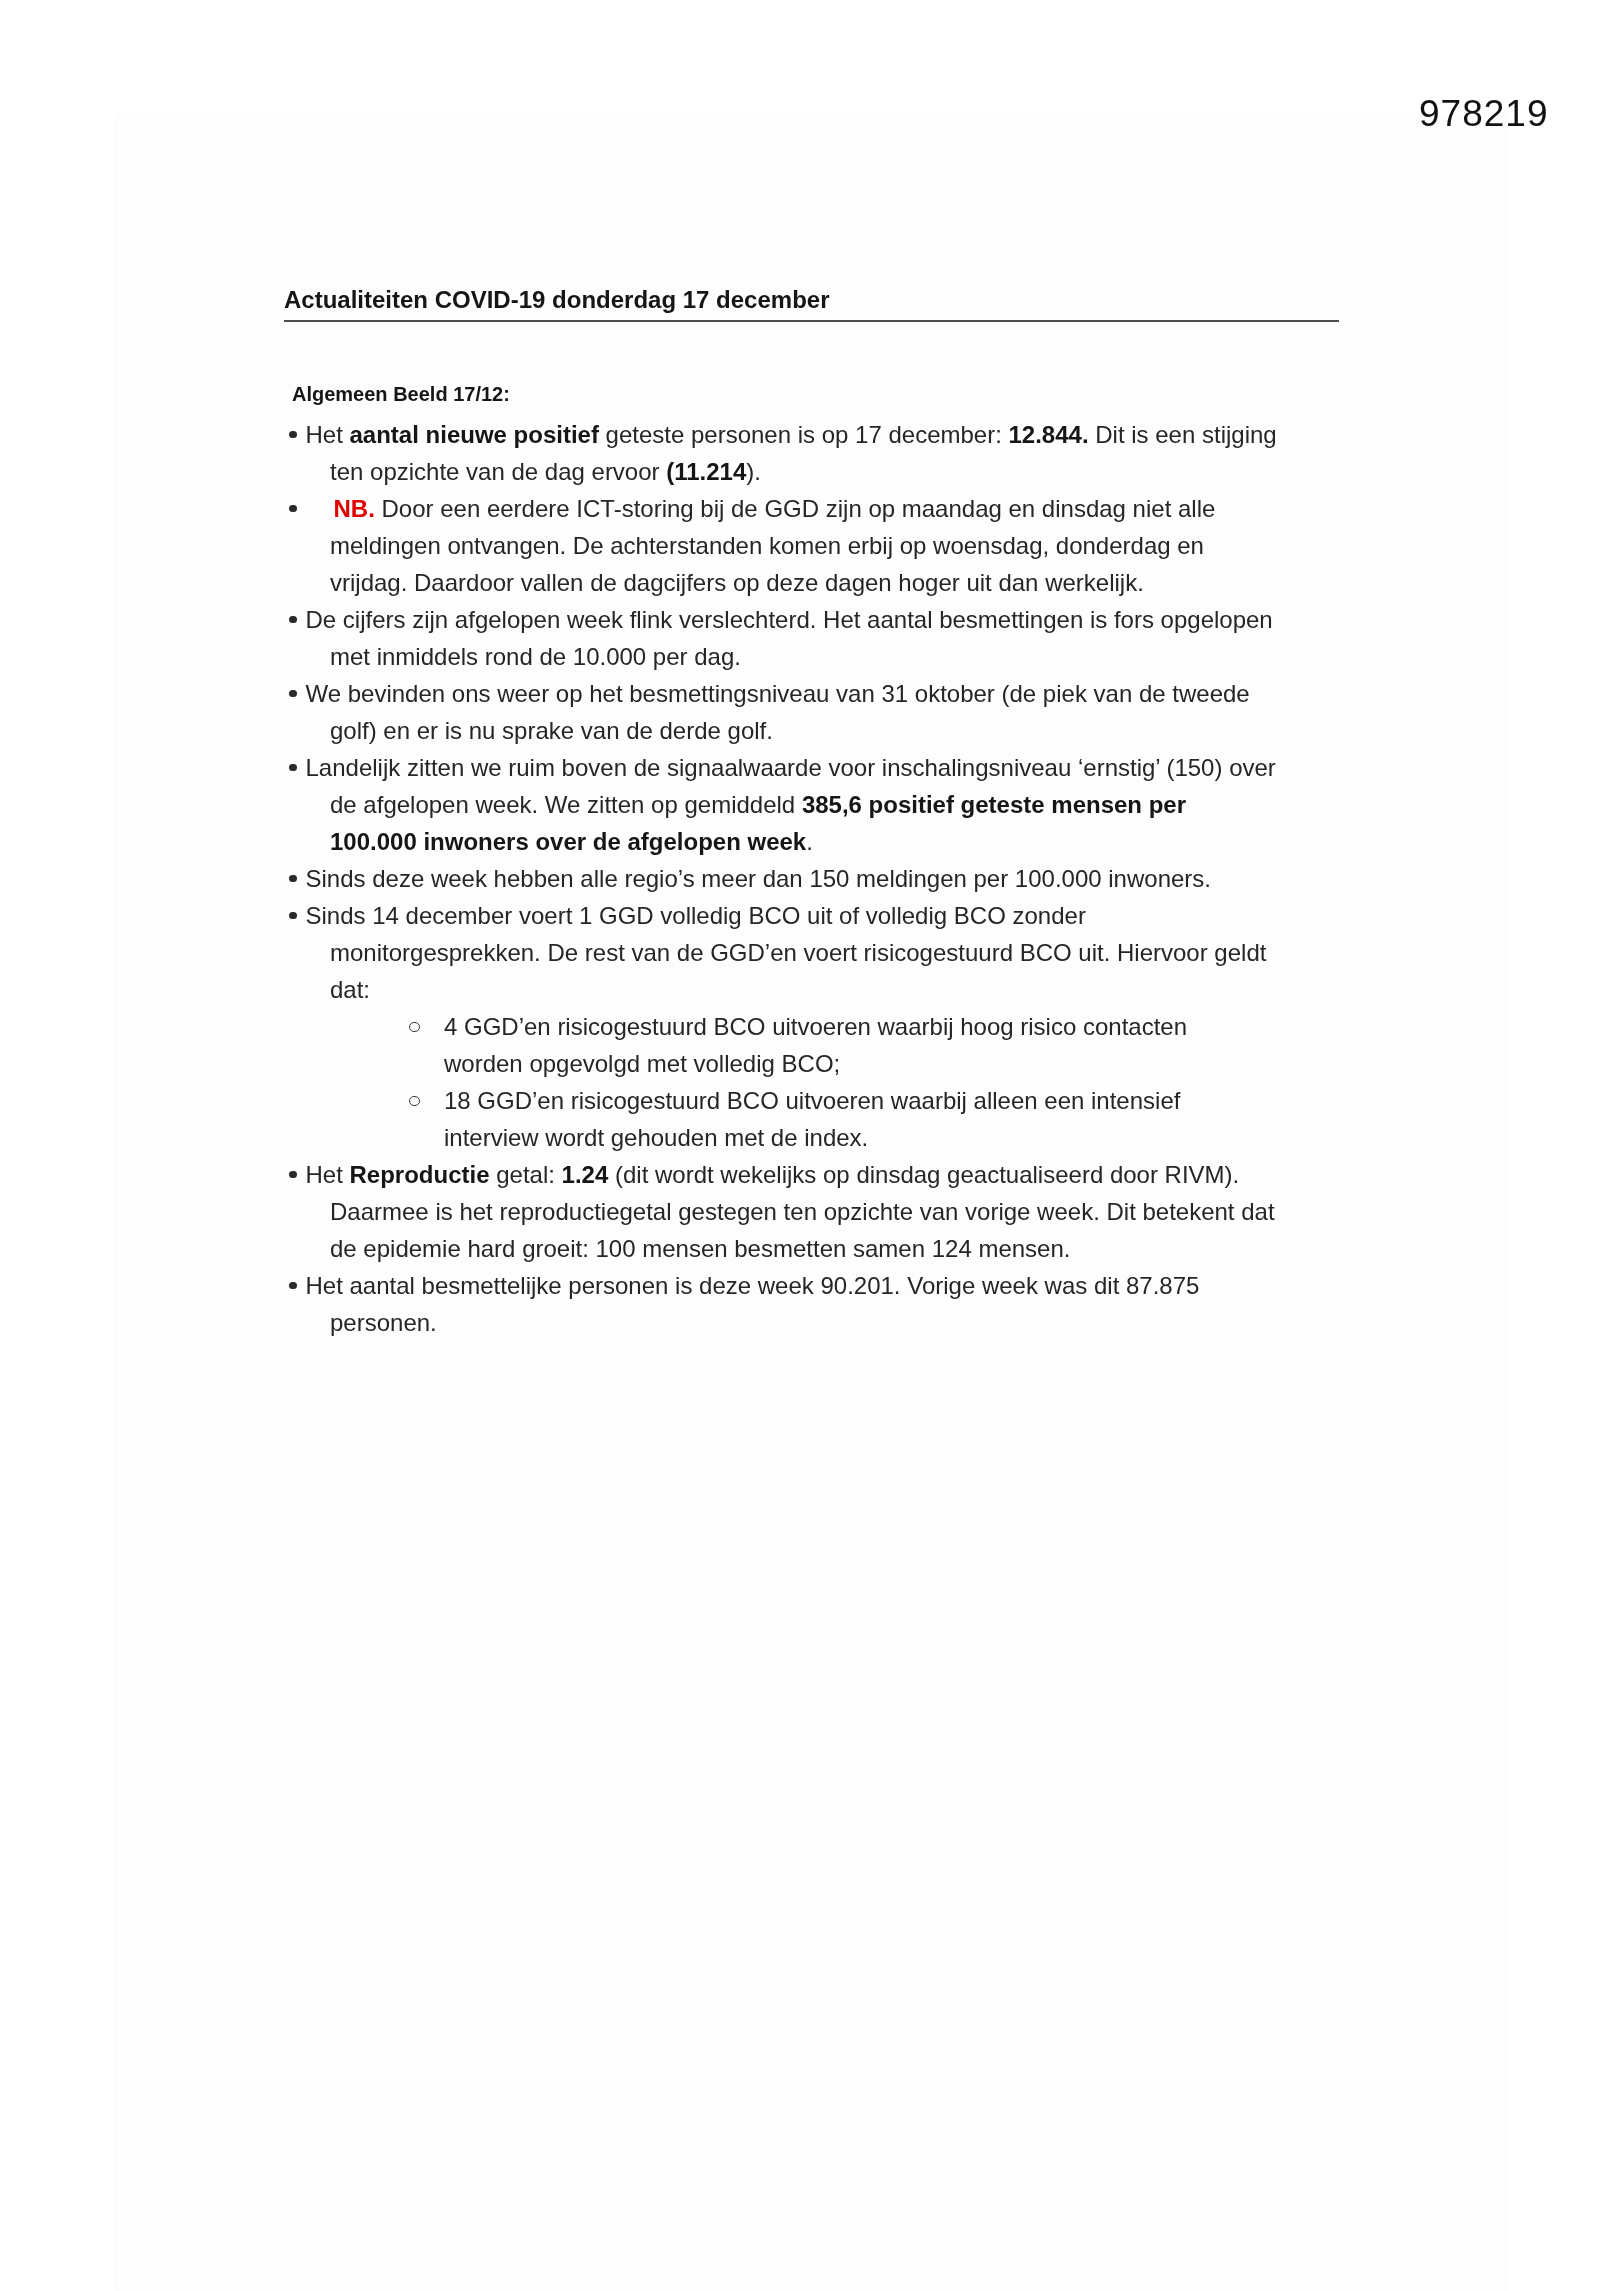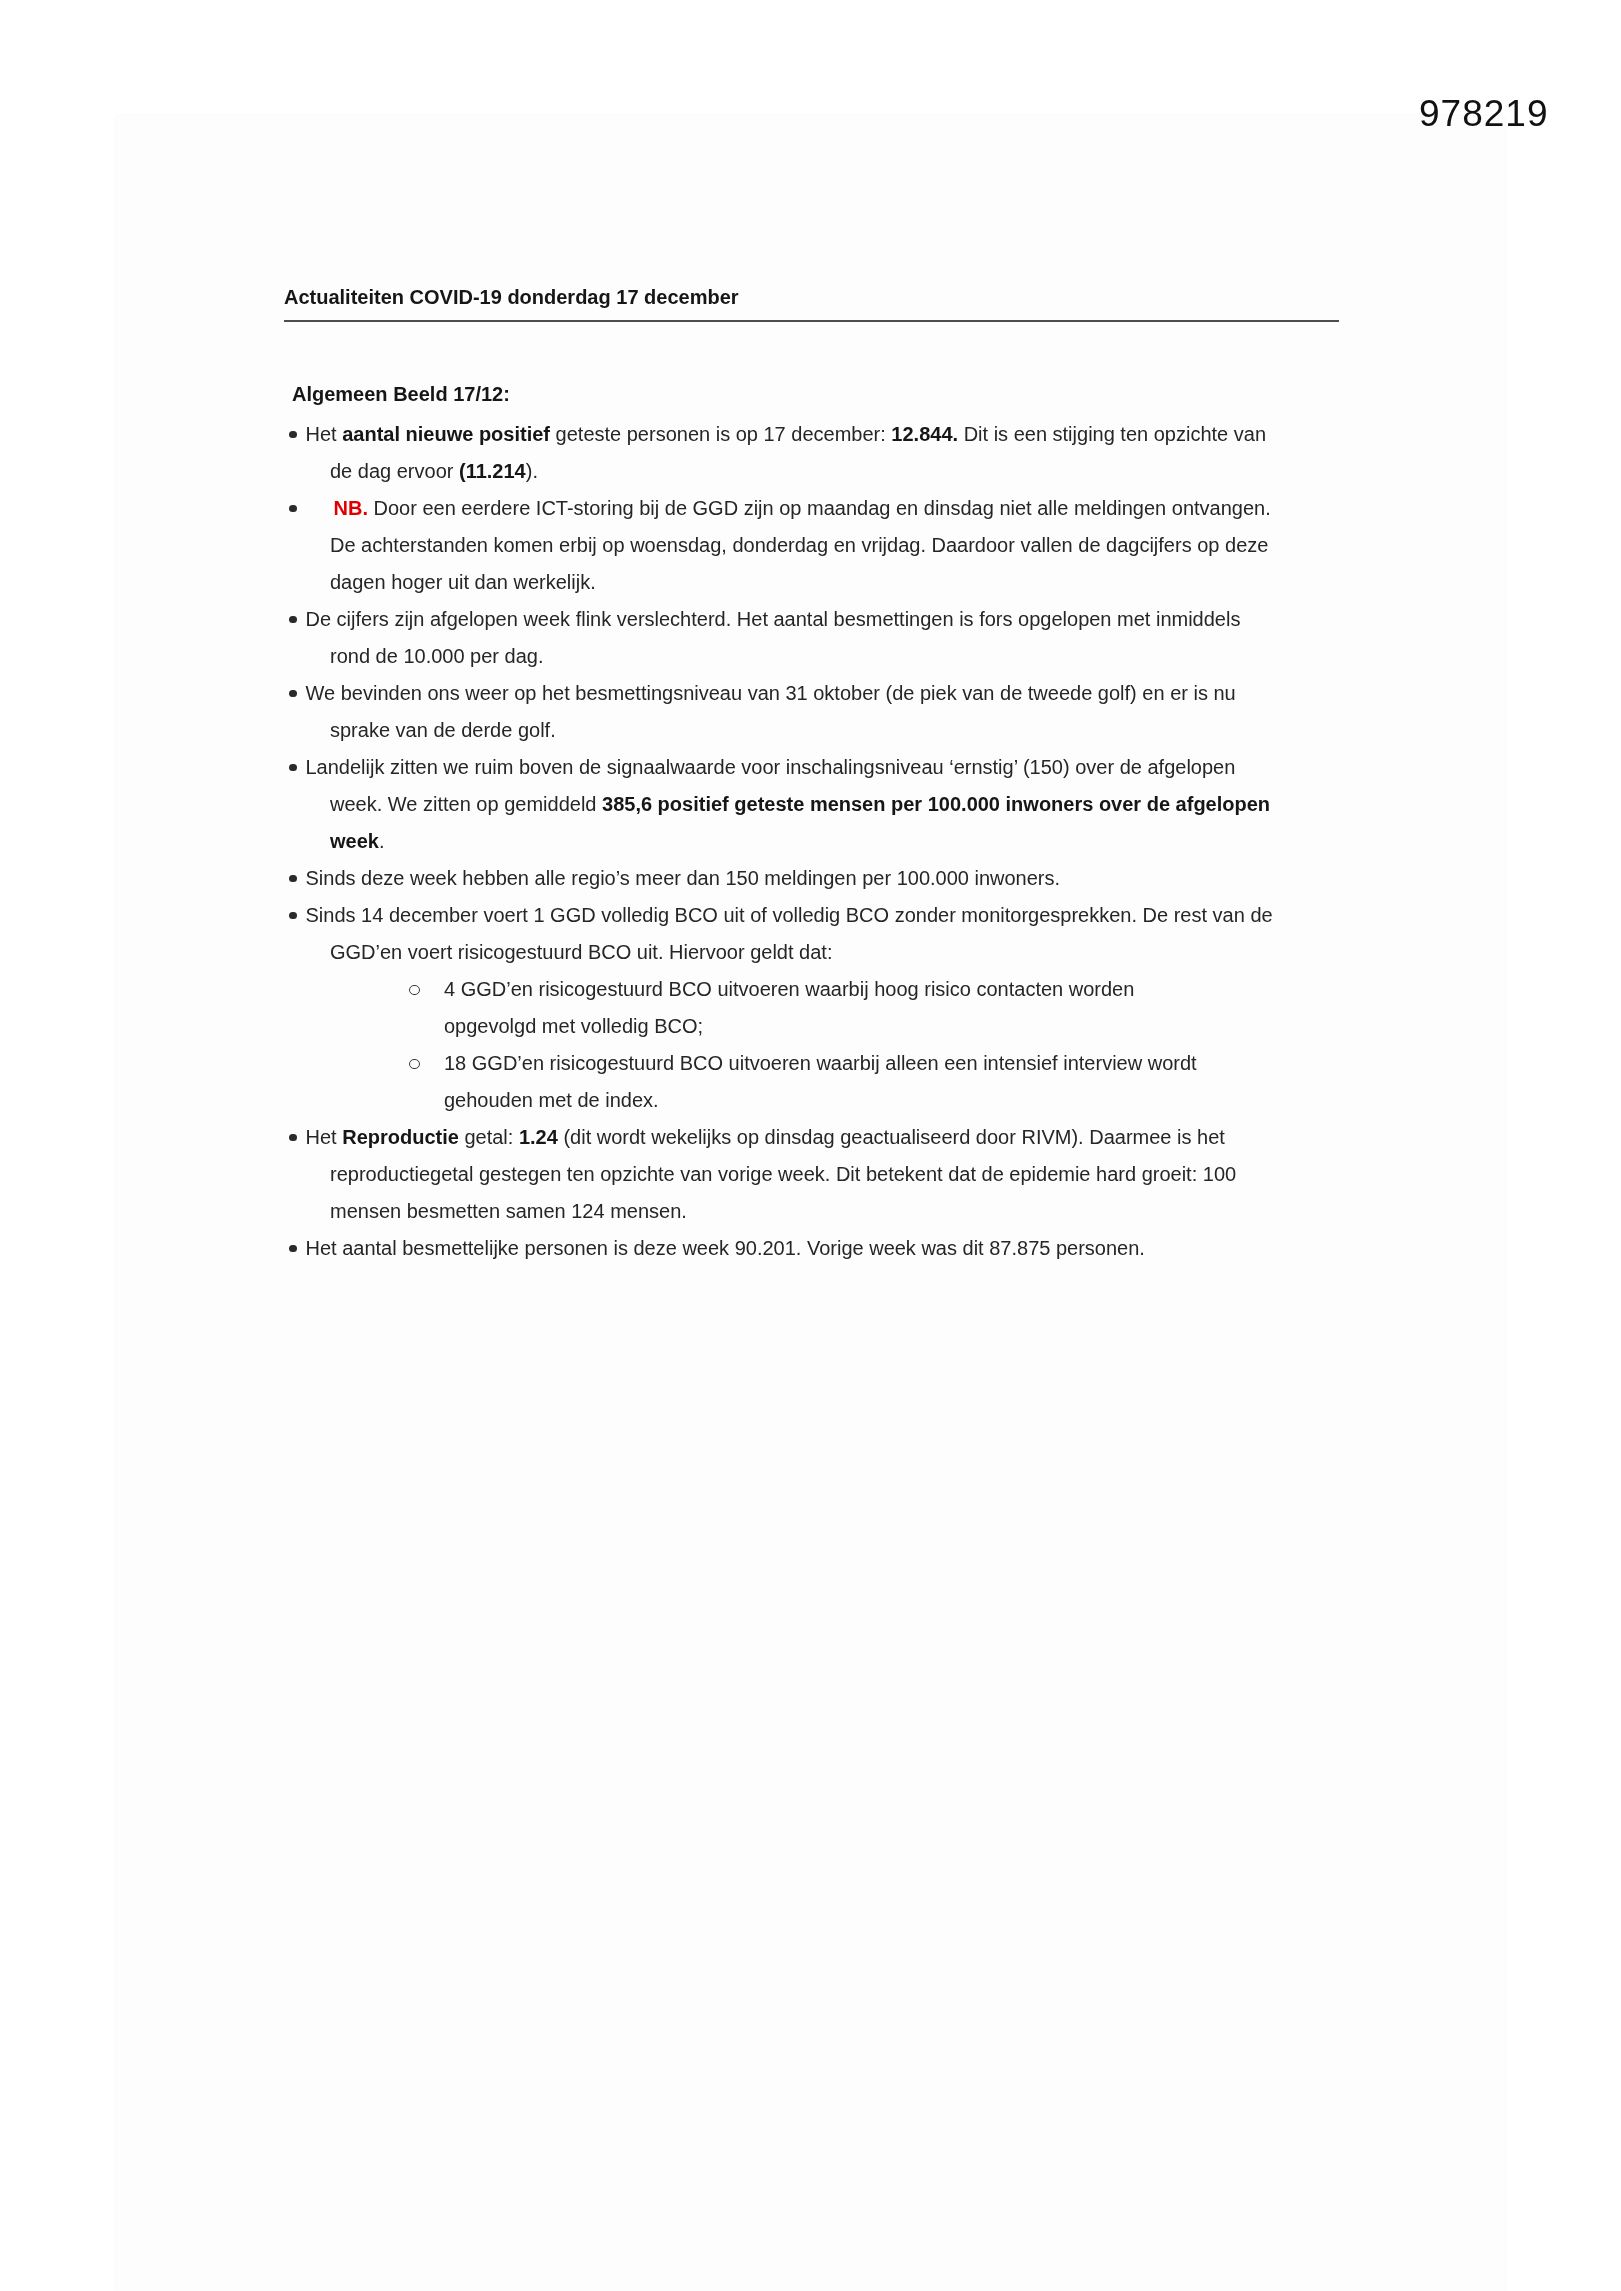--- a/index.html
+++ b/index.html
@@ -36,21 +36,21 @@
     letter-spacing: 1px;
     color: #111;
     text-align: left;
     font-weight: 400;
     margin-top: 20px;
   }
   .doc-title {
     position: absolute;
     left: 284px;
     top: 286px;
-    font-size: 20px;
+    font-size: 24px;
     font-weight: bold;
     color: var(--text_bold);
     white-space: nowrap;
   }
   .title-rule {
     position: absolute;
     left: 284px;
     top: 320px;
     width: 1055px;
     height: 2px;
@@ -66,21 +66,21 @@
     white-space: nowrap;
   }
   .bullet-list {
     position: absolute;
     left: 284px;
     top: 416px;
     width: 995px;
   }
   .bullet {
     position: relative;
-    font-size: 20px;
+    font-size: 24px;
     line-height: 37px;
     color: var(--text);
   }
   .bullet .content {
     display: block;
   }
   .bullet.level-1 .content {
     padding-left: 46px;
     text-indent: -24.5px;
   }

